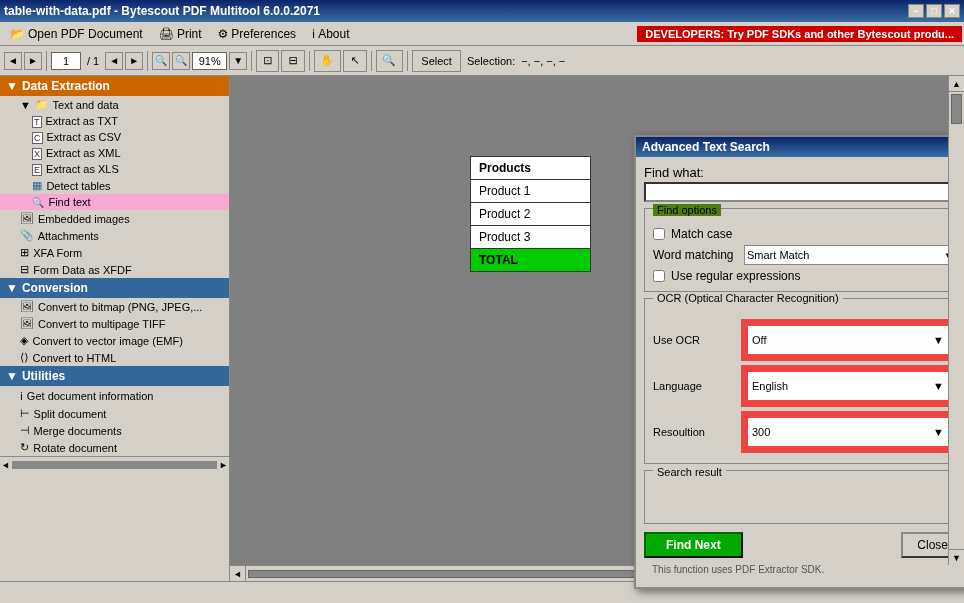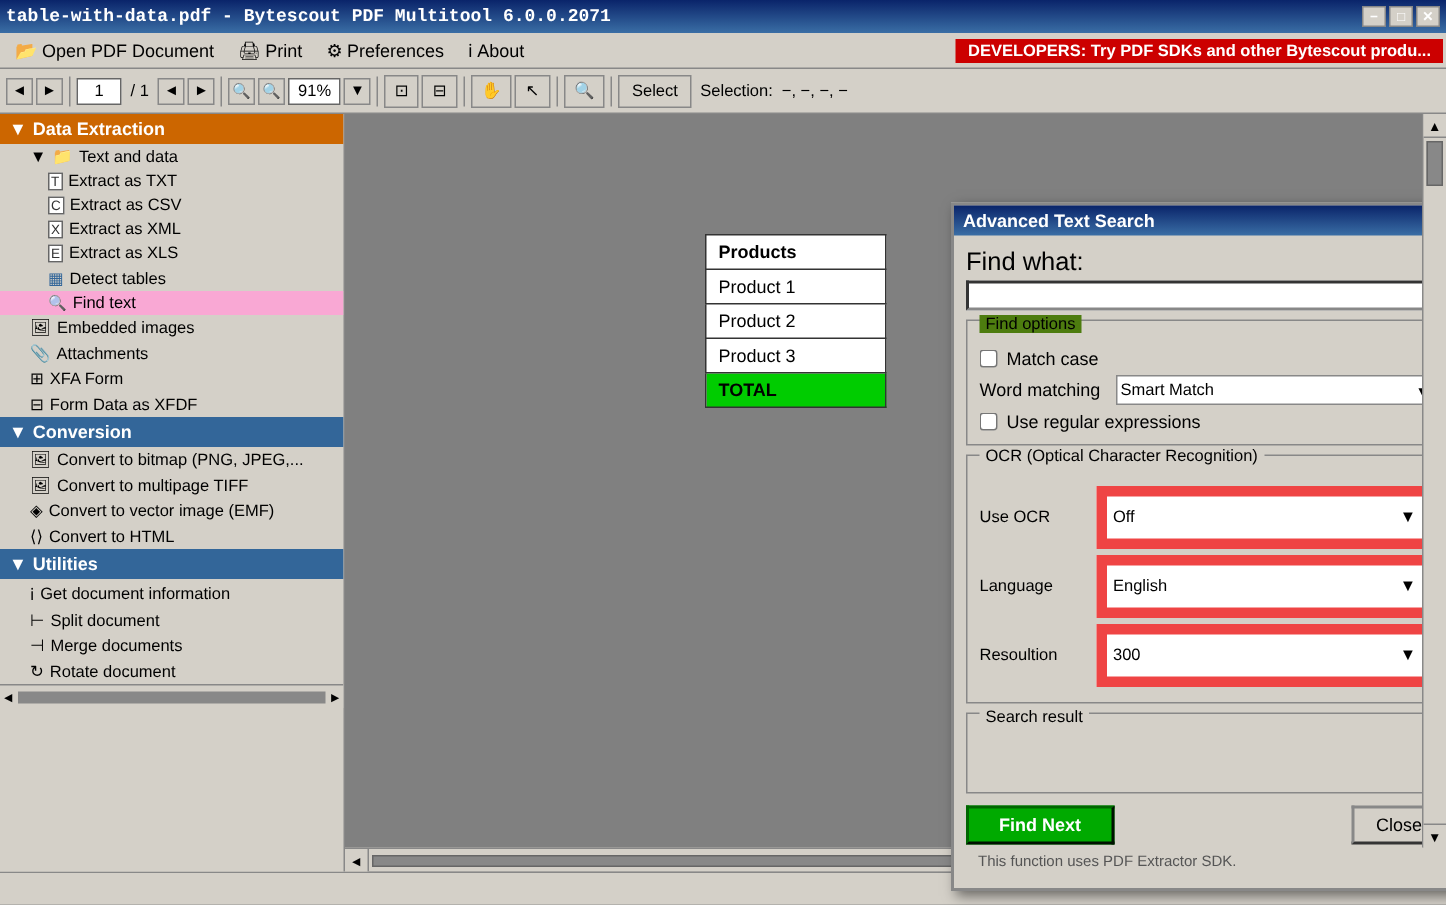--- a/index.html
+++ b/index.html
@@ -1,20 +1,20 @@
 <!DOCTYPE html>
 <html><head>
   <meta charset="utf-8">
   <style>
     * { box-sizing: border-box; margin: 0; padding: 0; }
     body { font-family: 'Segoe UI', Tahoma, Geneva, Verdana, sans-serif; font-size: 12px; background: #d4d0c8; overflow: hidden; width: 964px; height: 603px; }
 
     
     .title-bar { background: linear-gradient(to bottom, #0a246a, #3a6ea5); color: white; height: 22px; display: flex; align-items: center; padding: 0 4px; font-size: 12px; font-weight: bold; }
-    .title-bar-text { flex: 1; font-family: Liberation Mono, monospace; }
+    .title-bar-text { flex: 1; }
     .title-bar-buttons { display: flex; gap: 2px; }
     .title-btn { width: 16px; height: 14px; background: #d4d0c8; border: 1px solid #888; font-size: 9px; display: flex; align-items: center; justify-content: center; cursor: pointer; }
 
     
     .menu-bar { background: #d4d0c8; border-bottom: 1px solid #888; height: 24px; display: flex; align-items: center; padding: 0 2px; }
     .menu-item { padding: 2px 8px; cursor: pointer; display: flex; align-items: center; gap: 3px; font-size: 12px; }
     .dev-banner { background: #cc0000; color: white; font-size: 11px; padding: 2px 8px; margin-left: auto; font-weight: bold; }
 
     
     .toolbar { background: #d4d0c8; border-bottom: 1px solid #888; height: 30px; display: flex; align-items: center; padding: 0 4px; gap: 2px; }
@@ -50,31 +50,31 @@
 
     
     .status-bar { background: #d4d0c8; border-top: 1px solid #888; height: 22px; display: flex; align-items: center; padding: 0 4px; font-size: 11px; }
 
     
     .dialog-overlay { position: fixed; top: 0; left: 0; width: 100%; height: 100%; pointer-events: none; }
     .dialog { position: absolute; top: 108px; left: 634px; width: 340px; background: #d4d0c8; border: 2px solid #888; box-shadow: 3px 3px 8px rgba(0,0,0,0.5); pointer-events: all; margin-top: 27px; }
     .dialog-title { background: linear-gradient(to bottom, #0a246a, #3a6ea5); color: white; padding: 3px 6px; font-size: 12px; font-weight: bold; display: flex; align-items: center; justify-content: space-between; }
     .dialog-close { background: #d4d0c8; border: 1px solid #888; width: 16px; height: 14px; font-size: 10px; display: flex; align-items: center; justify-content: center; cursor: pointer; color: black; }
     .dialog-body { padding: 8px; }
-    .dialog-label { font-size: 17px; margin-bottom: 2px; }
+    .dialog-label { font-size: 13px; margin-bottom: 2px; }
     .dialog-input { width: 100%; border: 2px inset #888; height: 20px; background: white; margin-bottom: 6px; padding: 1px 4px; font-size: 11px; }
     .dialog-group { border: 1px solid #888; padding: 4px 8px; margin-bottom: 6px; }
     .dialog-group-title { position: relative; top: -10px; background: #4d7c0f; padding: 0 4px; font-size: 11px; display: inline-block; margin-bottom: -8px; }
     .dialog-row { display: flex; align-items: center; gap: 6px; margin-bottom: 4px; }
     .dialog-checkbox { width: 12px; height: 12px; }
     .dialog-dropdown { border: 1px solid #888; background: white; height: 20px; font-size: 11px; padding: 0 2px; flex: 1; display: flex; align-items: center; justify-content: space-between; cursor: pointer; }
     .dialog-dropdown-arrow { font-size: 8px; }
     .ocr-group { border: 1px solid #888; padding: 6px 8px; margin-bottom: 6px; }
     .ocr-group-title { position: relative; top: -14px; background: #d4d0c8; padding: 0 4px; font-size: 11px; display: inline-block; margin-bottom: -10px; }
-    .ocr-row { display: flex; align-items: center; gap: 8px; margin-bottom: 4px; }
+    .ocr-row { display: flex; align-items: center; gap: 18px; margin-bottom: 4px; }
     .ocr-label { font-size: 11px; width: 70px; }
     .ocr-dropdown { border: 7px solid #ef4444; background: white; height: 20px; font-size: 11px; padding: 14px 4px; flex: 1; display: flex; align-items: center; justify-content: space-between; cursor: pointer; }
     .search-result-group { border: 1px solid #888; padding: 4px 8px; margin-bottom: 8px; min-height: 50px; }
     .search-result-title { position: relative; top: -10px; background: #d4d0c8; padding: 0 4px; font-size: 11px; display: inline-block; margin-bottom: -8px; }
     .dialog-buttons { display: flex; justify-content: space-between; gap: 8px; margin-bottom: 4px; }
     .find-next-btn { background: #00aa00; color: white; border: 2px outset #006600; padding: 4px 20px; font-size: 12px; font-weight: bold; cursor: pointer; min-width: 80px; }
     .close-btn { background: #d4d0c8; border: 2px outset #888; padding: 4px 14px; font-size: 12px; cursor: pointer; min-width: 60px; }
     .dialog-footer { font-size: 10px; color: #555; padding: 2px 8px 4px; }
     .icon-txt::before { content: 'T'; font-size: 9px; color: #333; border: 1px solid #666; padding: 0 1px; background: #fff; }
     .icon-csv::before { content: 'C'; font-size: 9px; color: #333; border: 1px solid #666; padding: 0 1px; background: #fff; }

